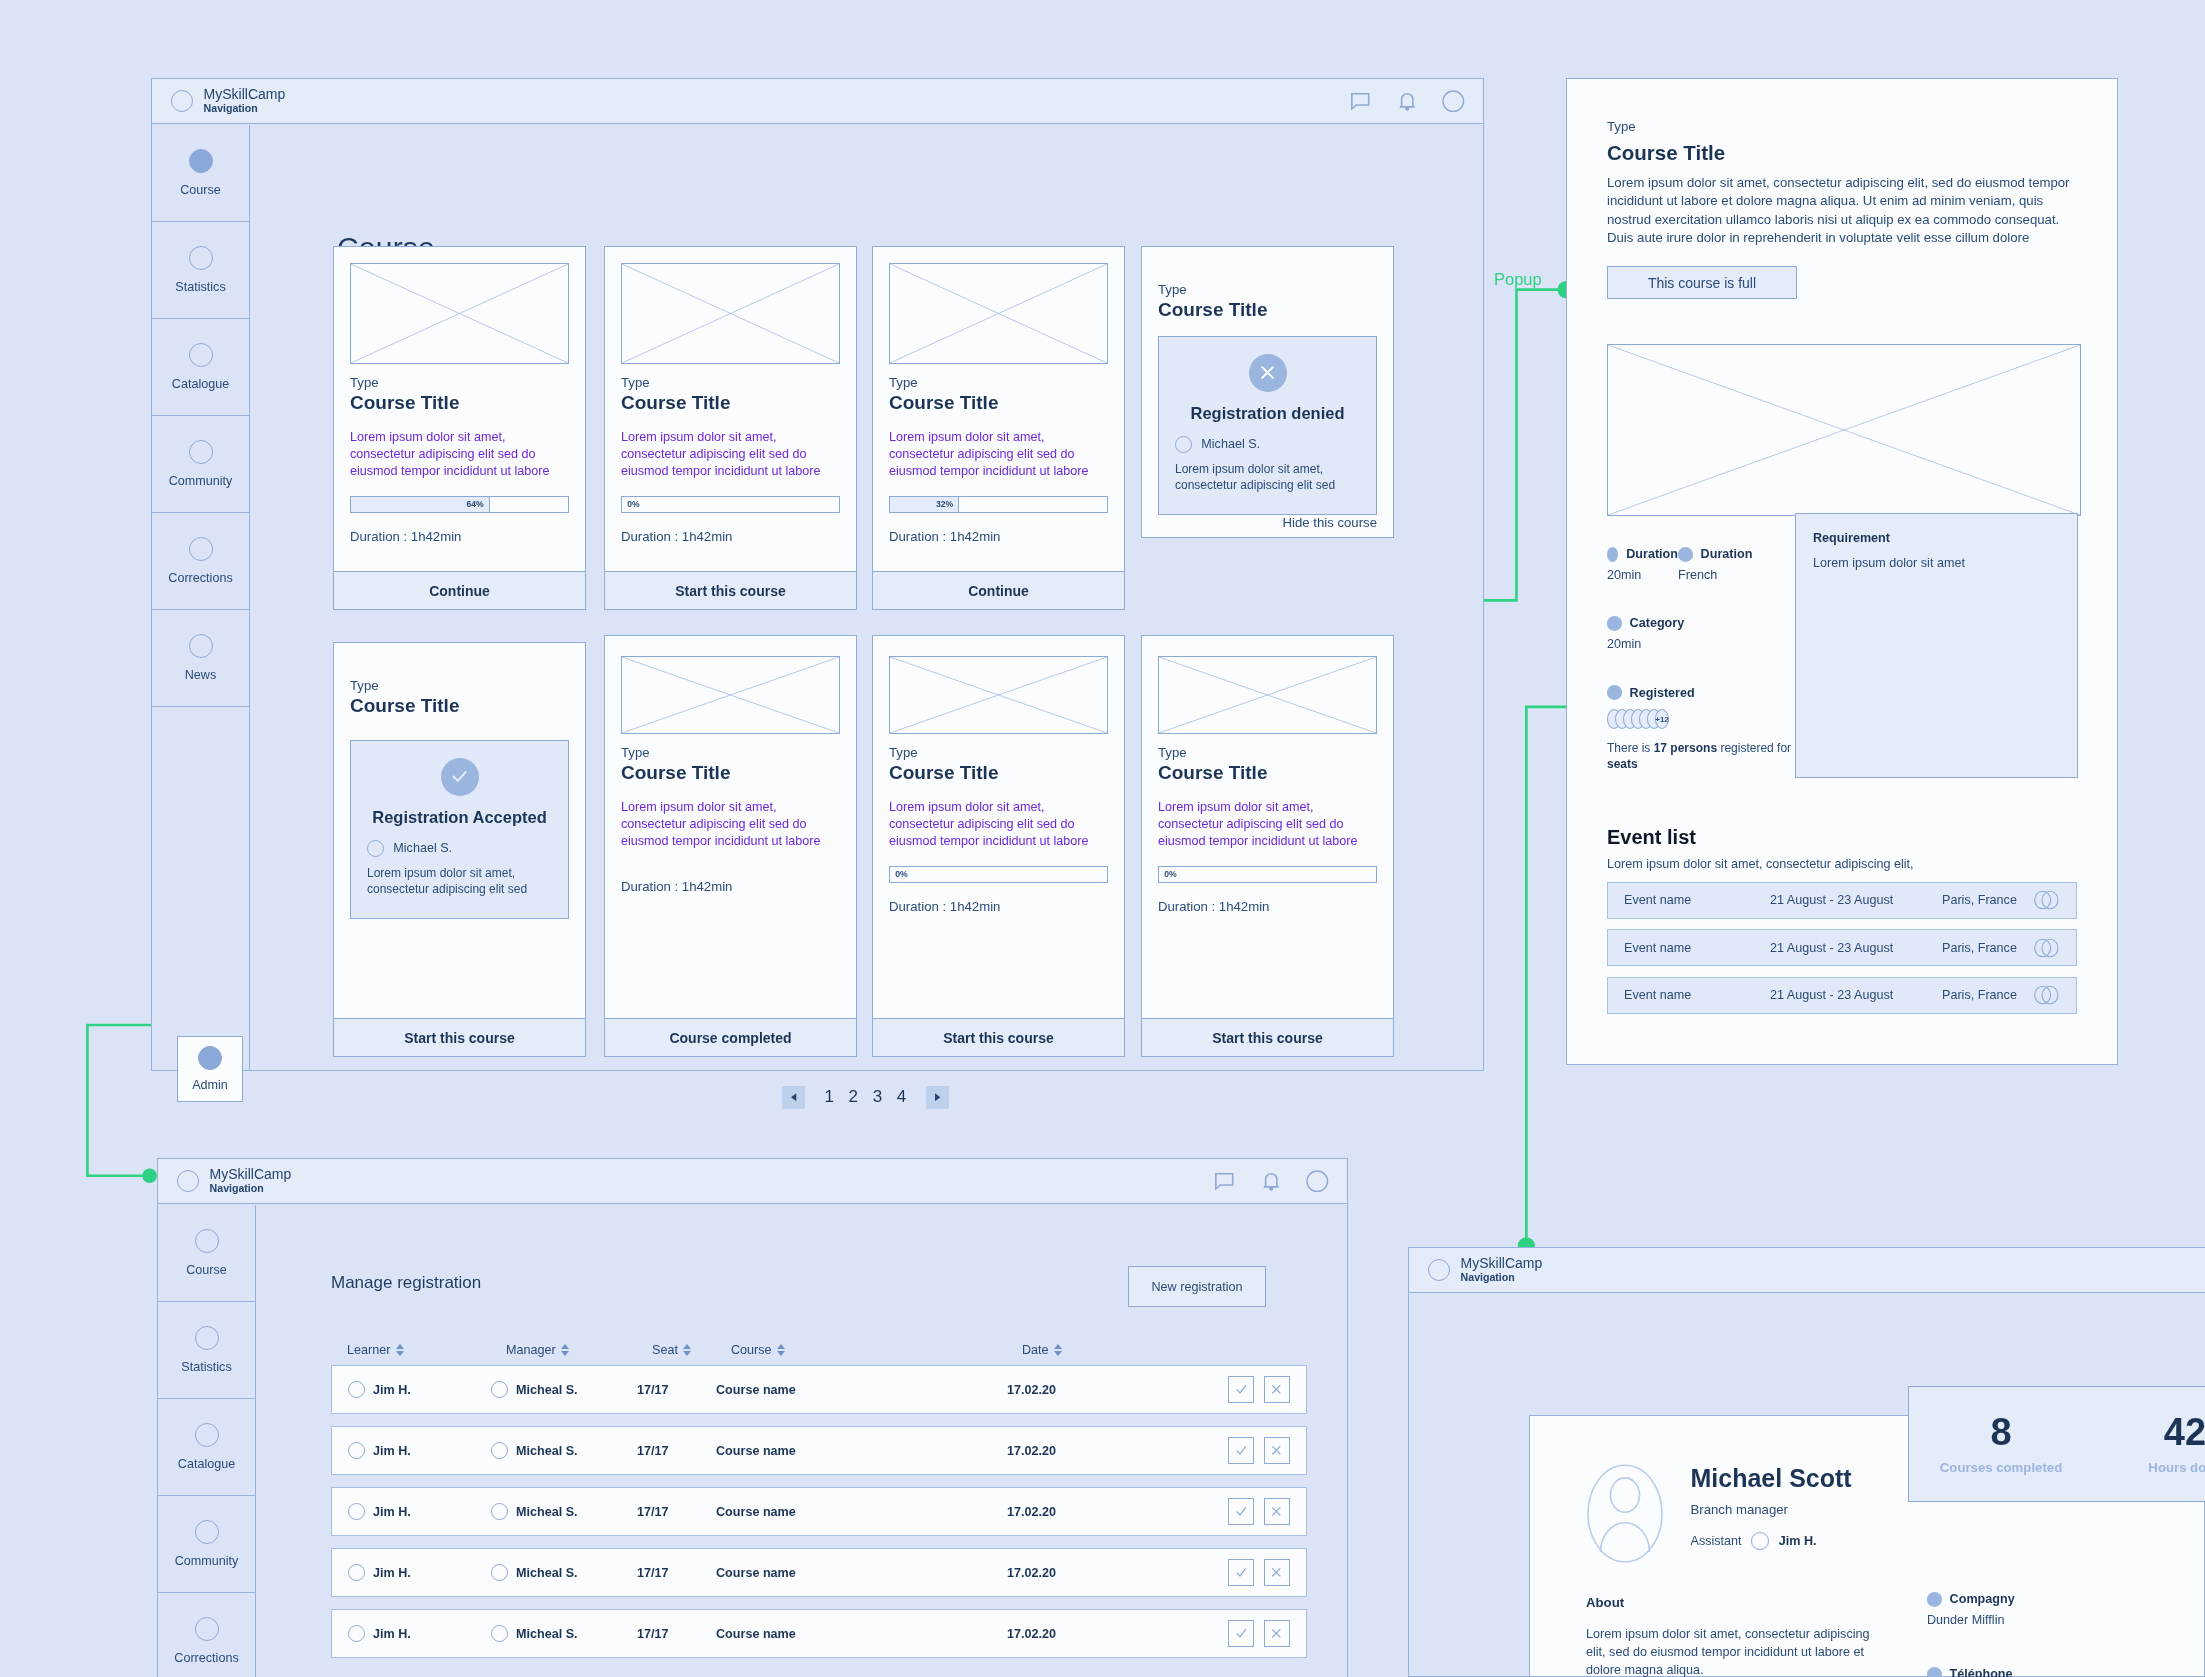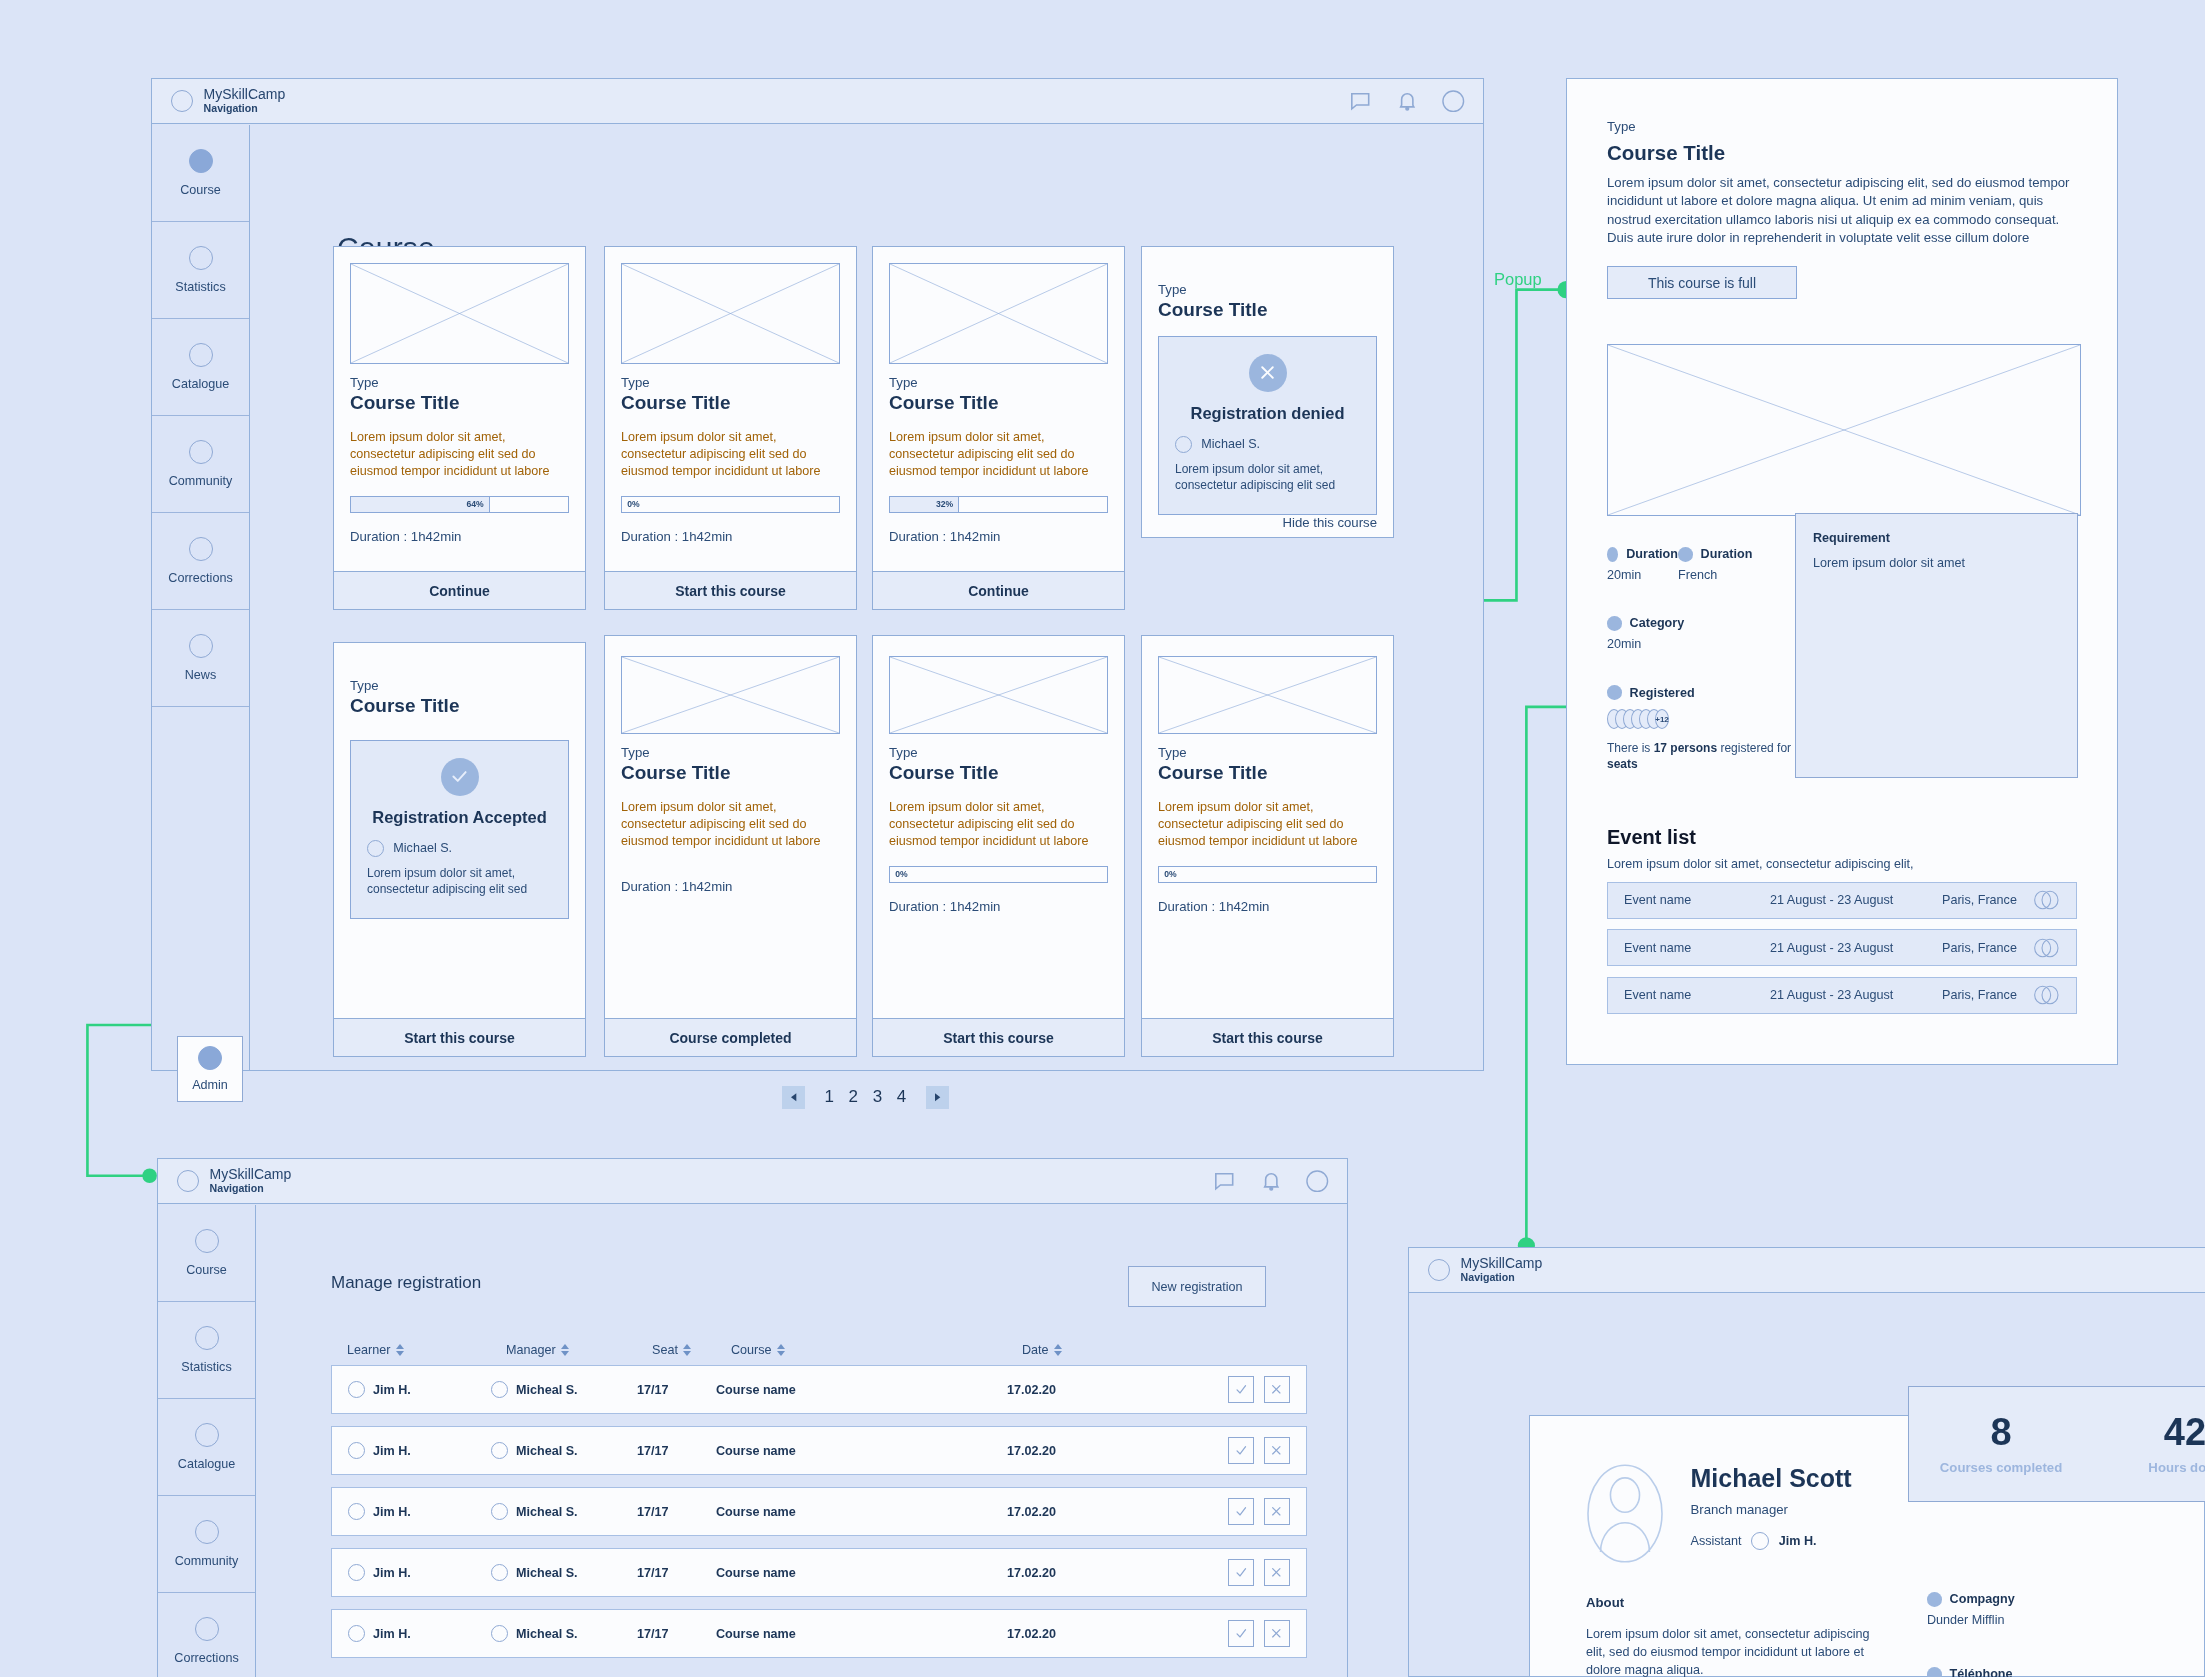--- a/index.html
+++ b/index.html
@@ -74,21 +74,21 @@
     display: flex; flex-direction: column;
   }
   .card-body { padding: 16px 16px 0 16px; flex: 1 1 auto; }
   .thumb {
     border: 1.3px solid #8aa8d8; background: #fbfcfe;
     position: relative; width: 100%;
   }
   .thumb svg { position:absolute; inset:0; width:100%; height:100%; }
   .c-type { font-size: 13.2px; color:#2b4c77; margin-top: 10.6px; }
   .c-title { font-size: 19px; font-weight: 700; margin-top: 2.6px; color:#1c3557; }
-  .c-desc { font-size: 12.6px; line-height: 17px; color:#a16207; margin-top: 14.6px; }
+  .c-desc { font-size: 12.6px; line-height: 17px; color:#6d28d9; margin-top: 14.6px; }
   .progress {
     margin-top: 16px; height: 17px; border: 1.3px solid #8aa8d8;
     background: #fbfcfe; display: flex; align-items: stretch;
   }
   .progress .fill {
     background: #e4ebf9; border-right: 1.3px solid #8aa8d8;
     display: flex; align-items: center; justify-content: flex-end;
     padding-right: 5.3px;
   }
   .progress .pct { font-size: 8.6px; font-weight: 700; color:#2b4c77; }

